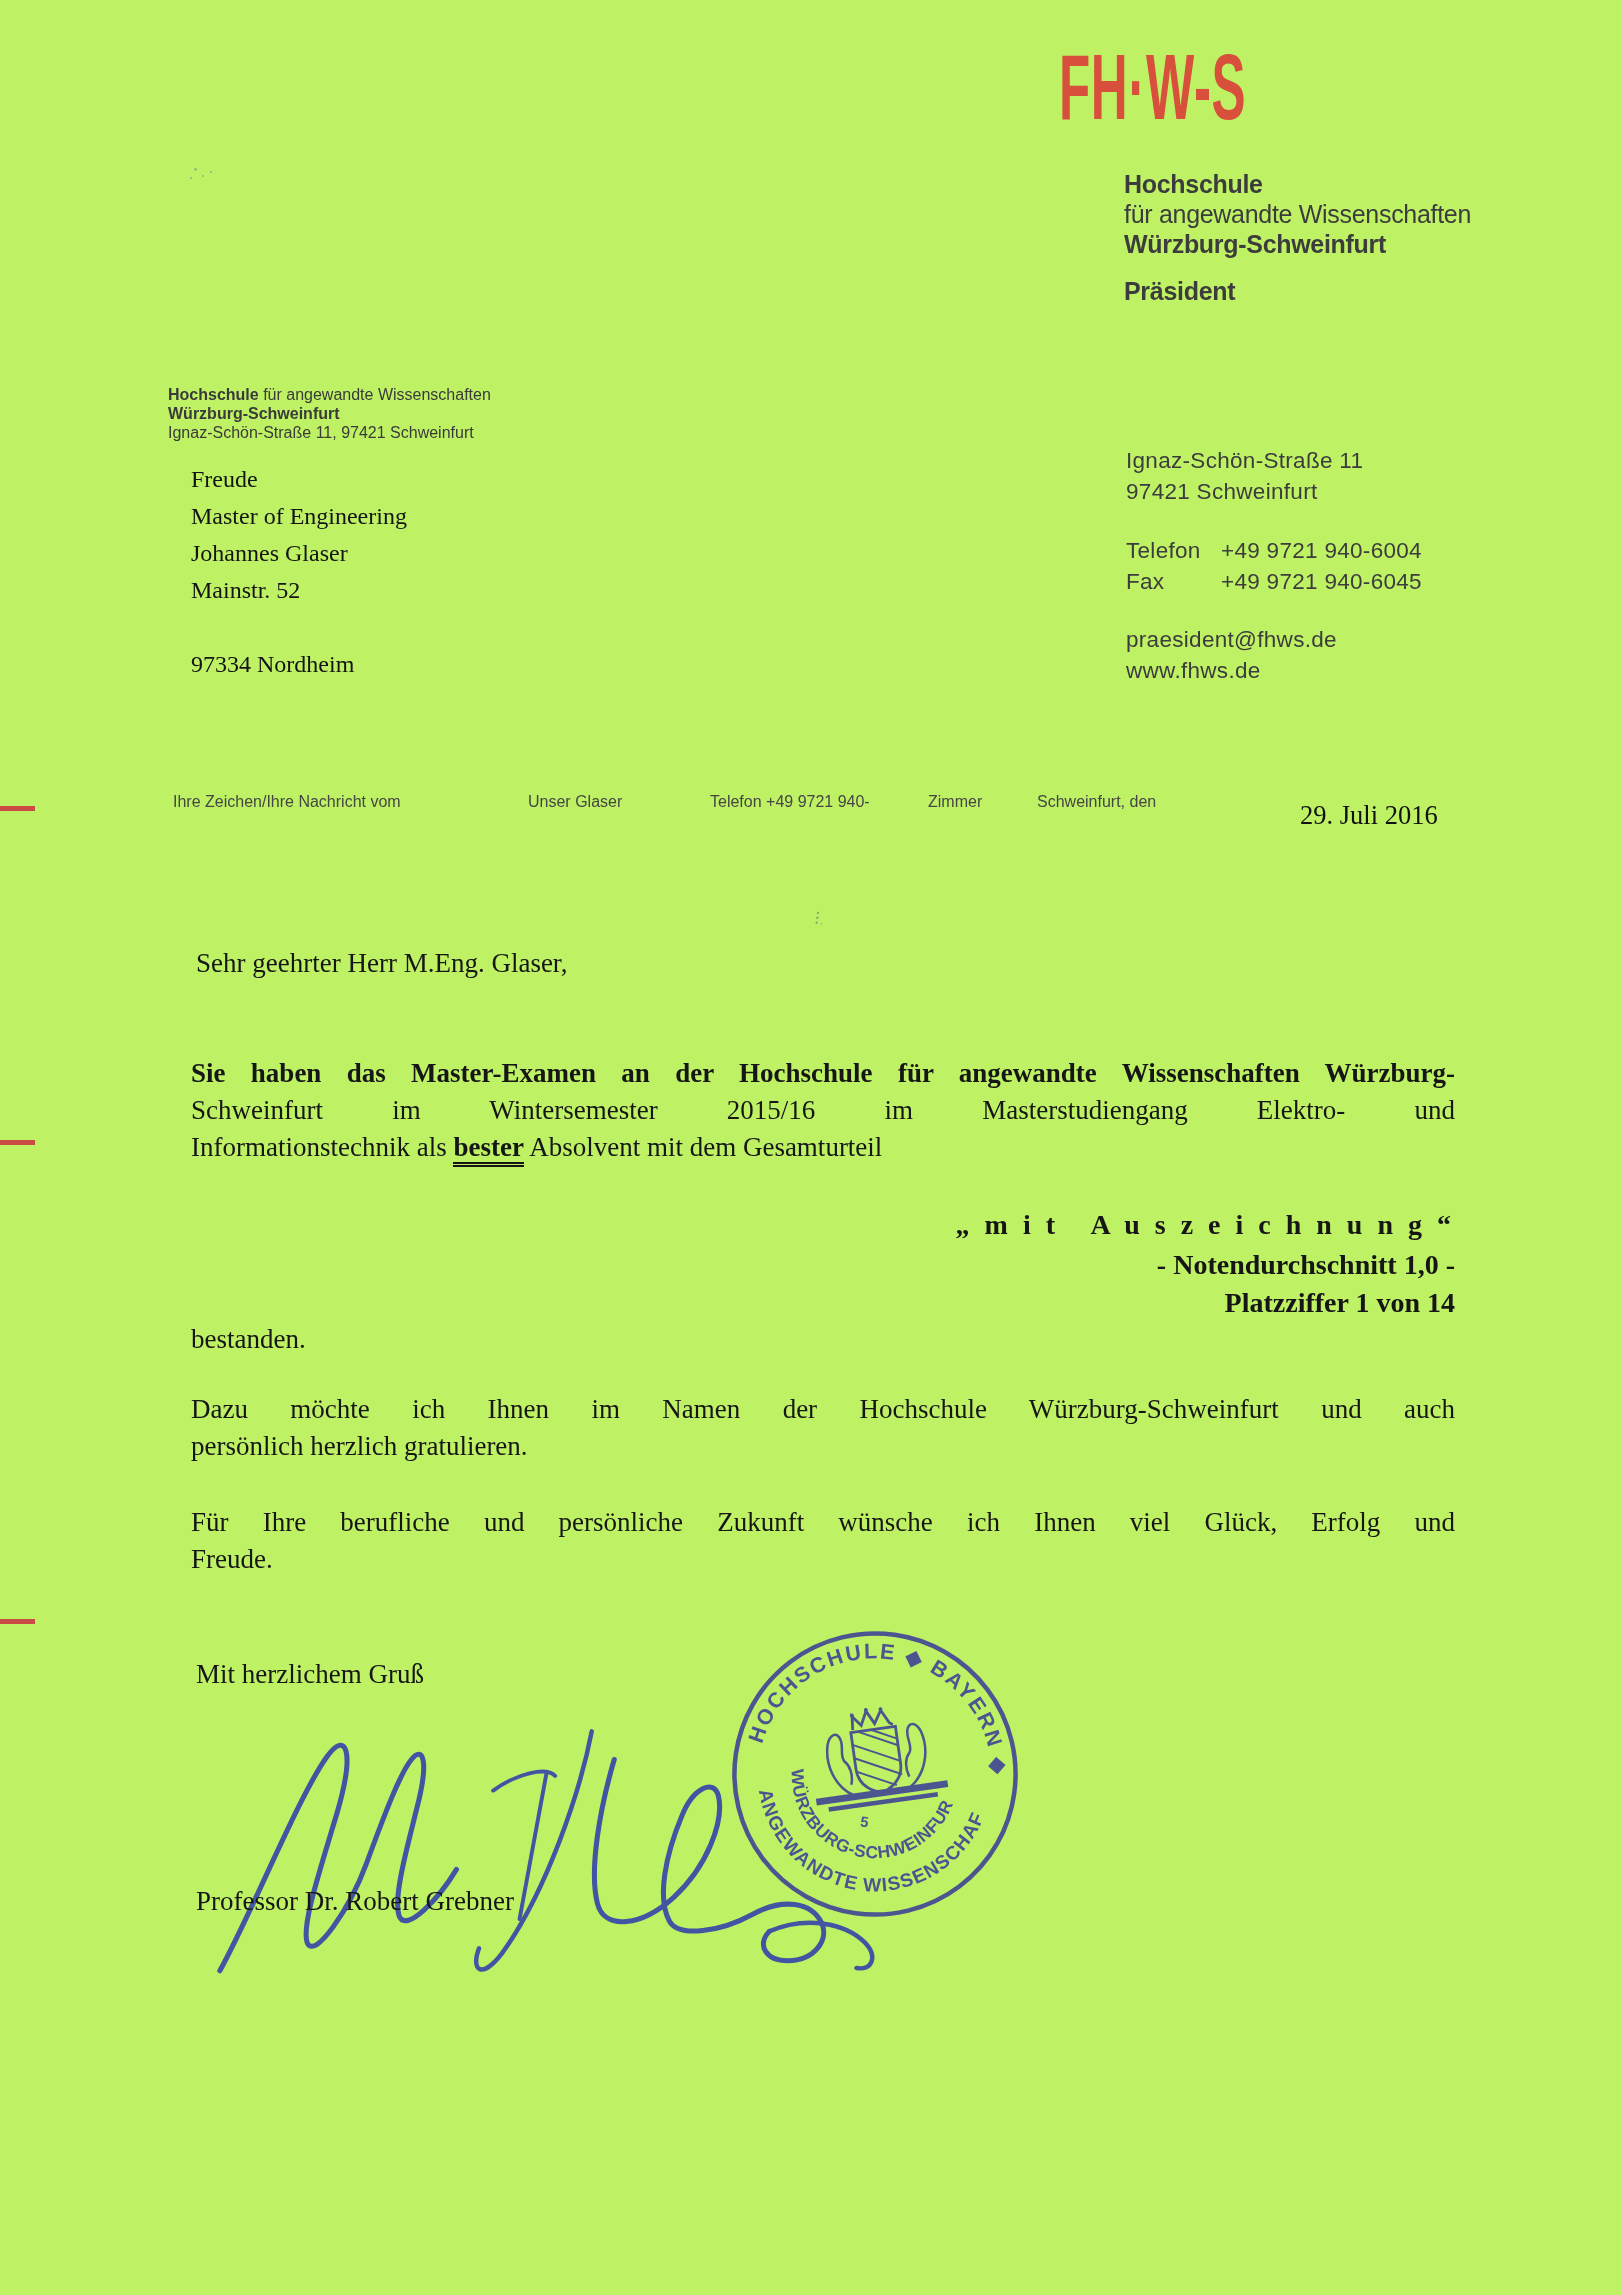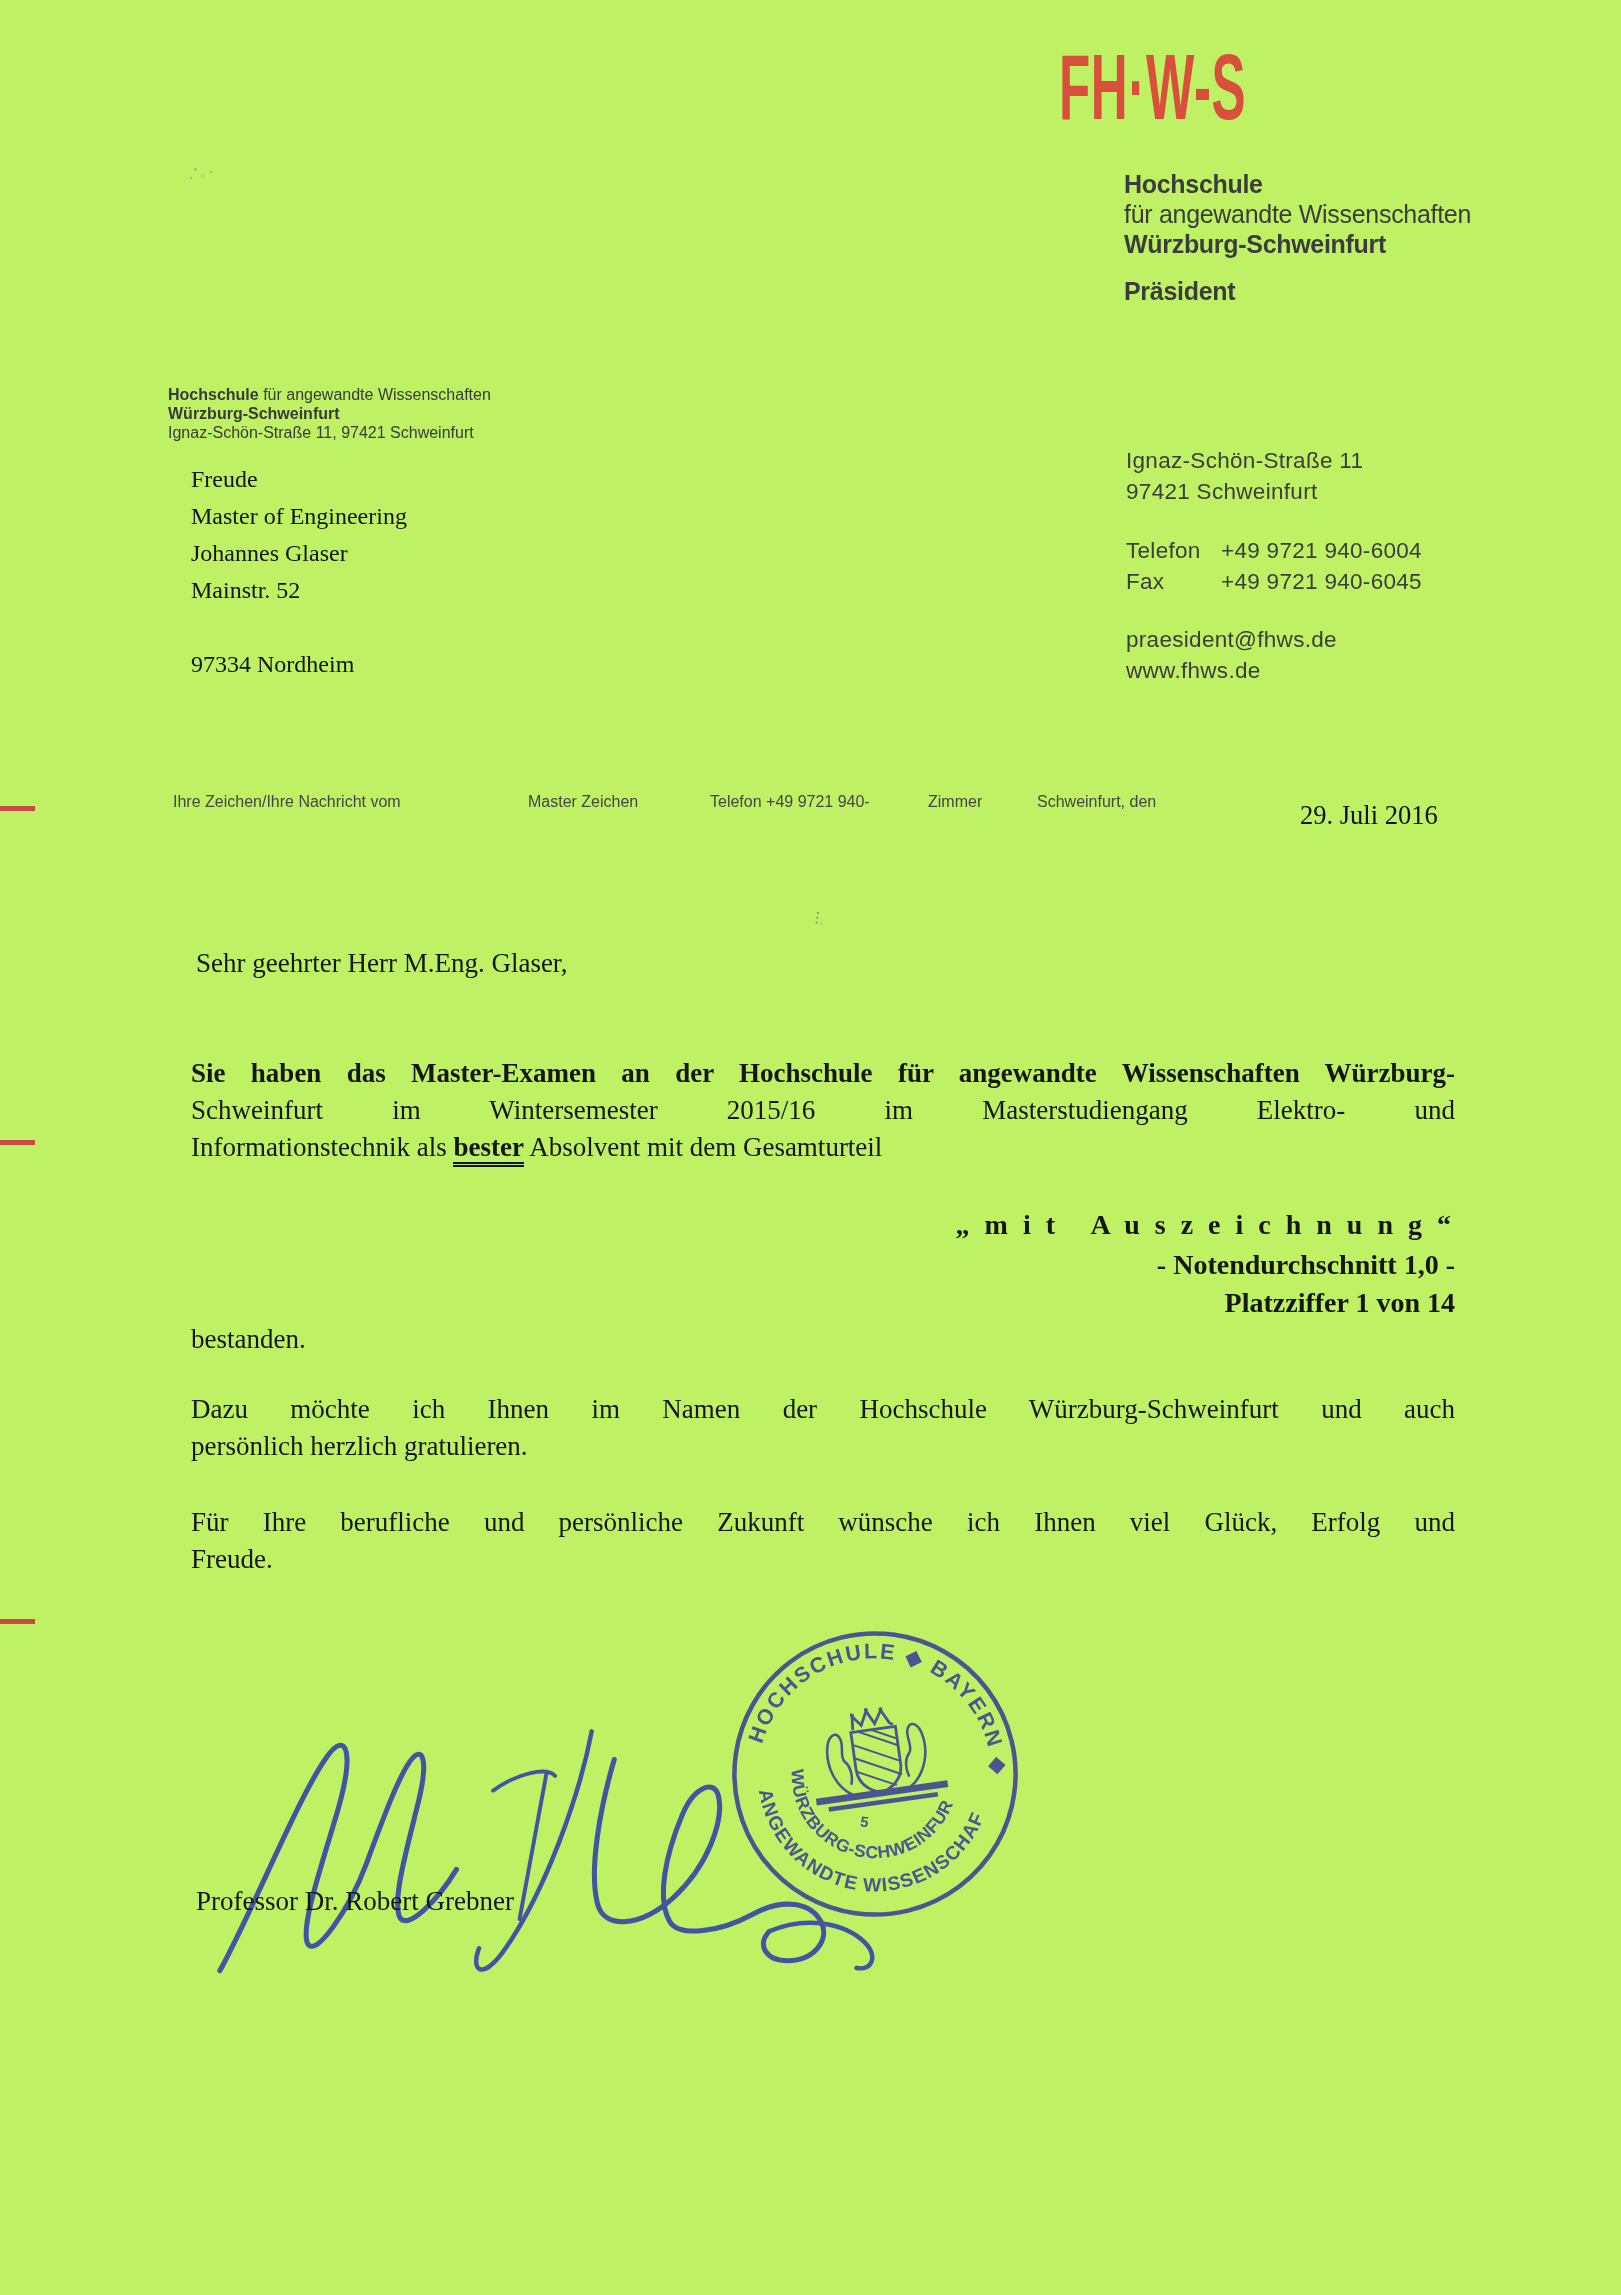--- a/index.html
+++ b/index.html
@@ -108,21 +108,21 @@
     <div class="row">
       <span class="lbl">Fax</span>
       <span>+49 9721 940-6045</span>
     </div>
     <div class="sp2"></div>
     <div>praesident@fhws.de</div>
     <div>www.fhws.de</div>
   </div>
 
   <div class="abs reflbl" style="left:173px;">Ihre Zeichen/Ihre Nachricht vom</div>
-  <div class="abs reflbl" style="left:528px;">Master Zeichen</div>
+  <div class="abs reflbl" style="left:528px;">Unser Glaser</div>
   <div class="abs reflbl" style="left:710px;">Telefon +49 9721 940-</div>
   <div class="abs reflbl" style="left:928px;">Zimmer</div>
   <div class="abs reflbl" style="left:1037px;">Schweinfurt, den</div>
   <div class="abs date serif">29. Juli 2016</div>
 
   <div class="abs bline serif" style="top:947px;left:196px;">Sehr geehrter Herr M.Eng. Glaser,</div>
 
   <div class="abs bline serif just" style="top:1057px;font-weight:bold;"><span>Sie haben das Master-Examen an der Hochschule für angewandte Wissenschaften Würzburg-</span></div>
   <div class="abs bline serif just" style="top:1094px;"><span>Schweinfurt im Wintersemester 2015/16 im Masterstudiengang Elektro- und</span></div>
   <div class="abs bline serif" style="top:1131px;"><span>Informationstechnik als </span><span class="u2" style="font-weight:bold;">bester</span><span> Absolvent mit dem Gesamturteil</span></div>
@@ -132,20 +132,21 @@
   <div class="abs center serif" style="top:1287px;font-size:28px;">Platzziffer 1 von 14</div>
 
   <div class="abs bline serif" style="top:1323px;">bestanden.</div>
 
   <div class="abs bline serif just" style="top:1393px;"><span>Dazu möchte ich Ihnen im Namen der Hochschule Würzburg-Schweinfurt und auch</span></div>
   <div class="abs bline serif" style="top:1430px;">persönlich herzlich gratulieren.</div>
 
   <div class="abs bline serif just" style="top:1506px;"><span>Für Ihre berufliche und persönliche Zukunft wünsche ich Ihnen viel Glück, Erfolg und</span></div>
   <div class="abs bline serif" style="top:1543px;">Freude.</div>
 
+  <div class="abs bline serif" style="top:1658px;left:196px;">Mit herzlichem Gruß</div>
 
   <svg class="abs stamp-svg" width="298" height="298" viewBox="-265 -265 530 530" xmlns="http://www.w3.org/2000/svg" xmlns:xlink="http://www.w3.org/1999/xlink" style="opacity:.88;">
     <defs>
       <path id="arcTop" d="M -207,-18 A 208,208 0 0 1 207,-18"></path>
       <path id="arcBottom" d="M -205,36 A 208,208 0 0 0 205,36"></path>
       <path id="arcInner" d="M -146,26 A 148,148 0 0 0 146,26"></path>
     </defs>
     <g transform="rotate(8)" stroke="#3e4097" fill="none">
       <circle cx="0" cy="0" r="250" stroke-width="8"></circle>
       <g stroke="none" fill="#3e4097" font-family="Liberation Sans, sans-serif" font-weight="bold">

